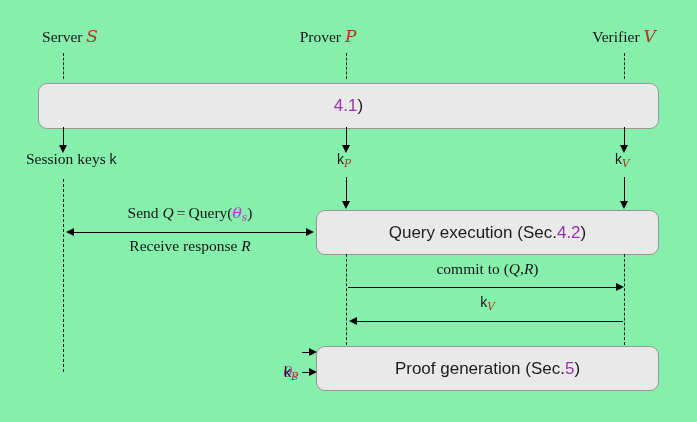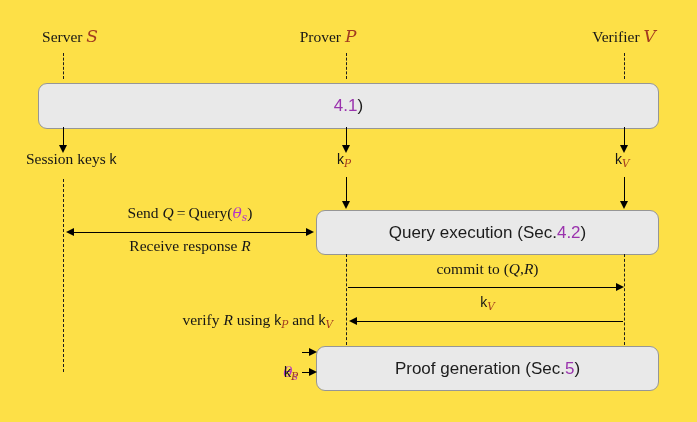--- a/index.html
+++ b/index.html
@@ -1,17 +1,17 @@
 <!DOCTYPE html>
 <html style="--box-fill: #e9e9e9; --box-border: #969696; --script-red: #a23b20; --link-purple: #9a32ad; --theta-purple: #b438c4; --ink: #161616;"><head>
 <meta charset="utf-8">
 <style>
   html,body{margin:0;padding:0;background:#ffffff;}
   #canvas{
-    position:relative;width:697px;height:422px;background:#fde047;
+    position:relative;width:697px;height:422px;background:#86efac;
     font-family:"Liberation Serif",serif;color:var(--ink,#161616);overflow:hidden;
   }
   .abs{position:absolute;}
   .serif{font-family:"Liberation Serif",serif;font-size:15.5px;color:var(--ink,#161616);white-space:nowrap;}
   .it{font-style:italic;}
   .kk{font-family:"Liberation Sans",sans-serif;font-size:14px;}
   .script{font-family:"DejaVu Serif",serif;font-style:italic;color:var(--script-red,#a23b20);}
   .party .script{font-size:17px;}
   .script-sub{font-family:"DejaVu Serif",serif;font-style:italic;color:var(--script-red,#a23b20);
     font-size:10.5px;vertical-align:-3px;}
@@ -111,23 +111,20 @@
   </div>
   <div class="hline" style="left:348px;top:287px;width:268px;"></div>
   <div class="head head-right" style="left:616px;top:283px;"></div>
 
   <div class="abs serif center" style="left:370px;top:293px;width:235px;">
     <span class="kk">k</span><span class="script-sub">V</span>
   </div>
   <div class="hline" style="left:356px;top:321px;width:267px;"></div>
   <div class="head head-left" style="left:349px;top:317px;"></div>
 
-  <div class="abs serif right" style="left:0px;top:311px;width:333px;">
-    <span>verify </span><span class="it">R</span><span> using </span><span class="kk">k</span><span class="script-sub">P</span><span> and </span><span class="kk">k</span><span class="script-sub">V</span>
-  </div>
 
   <div class="stage-box" style="left:316px;top:346px;width:341px;height:43px;">
     <span>Proof generation (Sec. </span>
       <span class="purple">5</span>
       <span>)</span>
   </div>
 
   <div class="abs serif right" style="left:200px;top:343px;width:98px;margin-top:20px;">
     <span class="theta">θ</span><span class="theta-sub">s</span>
   </div>

